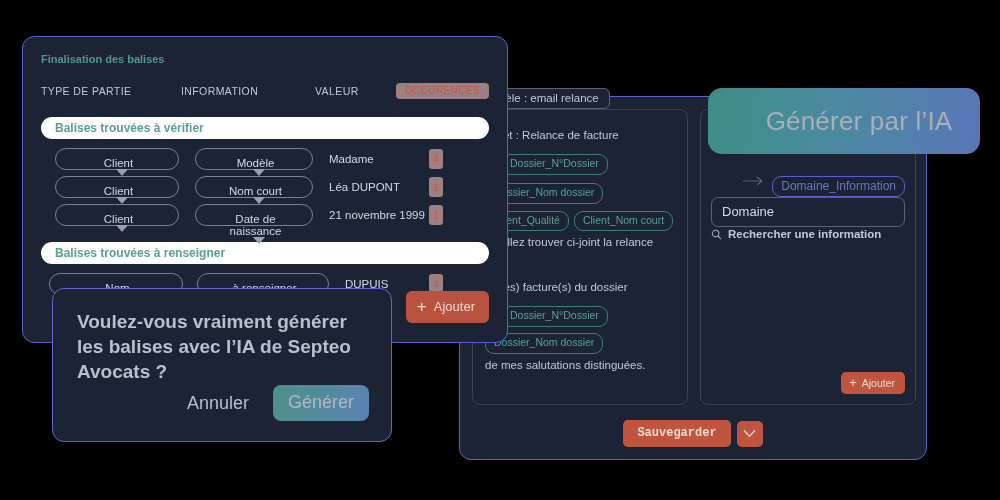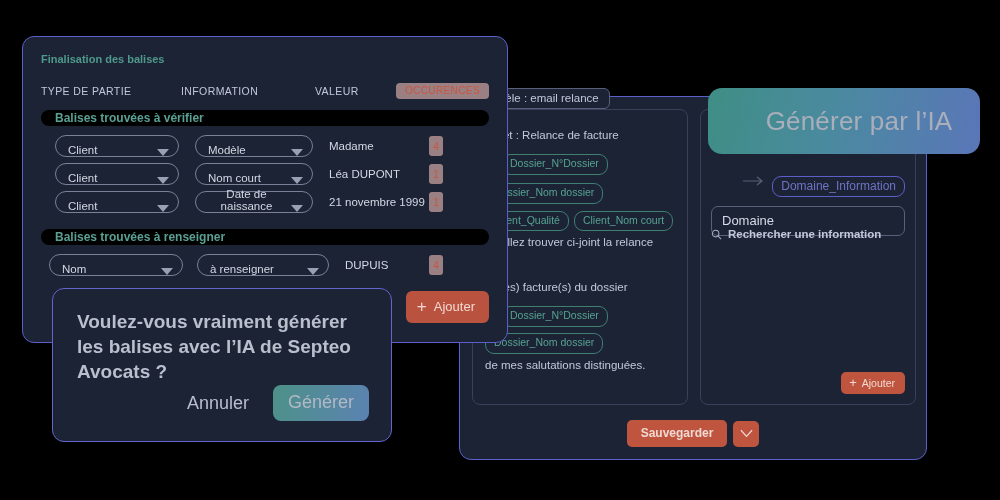--- a/index.html
+++ b/index.html
@@ -69,21 +69,21 @@
   .dom-badge {
     padding: 2px 8px 3px 8px;
     border: 1px solid #5b5fc9;
     border-radius: 9px;
     color: #6f73c4;
     font-size: 12px;
     white-space: nowrap;
     margin-top: 12px;
   }
   .dom-input {
-    position: absolute; left: 10px; top: 96px;
+    position: absolute; left: 10px; top: 87px;
     width: calc(100% - 20px);
     padding: 6px 10px 7px 10px;
     border: 1px solid #5a6079;
     border-radius: 7px;
     background: transparent;
     color: #d6dbe8;
     font-size: 13px;
     font-family: inherit;
   }
   .dom-search {
@@ -104,21 +104,21 @@
 
   
   .bw-footer {
     position: absolute; left: 0; right: 0; bottom: 12px;
     display: flex; justify-content: center; align-items: center; gap: 6px;
   }
   .btn-save {
     padding: 6px 14px 7px 14px;
     background: #c0553f; border: none; border-radius: 5px;
     color: #f0d9d2; font-size: 12px; font-weight: bold;
-    font-family: Liberation Sans, sans-serif; cursor: pointer;
+    font-family: Liberation Mono, monospace; cursor: pointer;
   }
   .btn-save-caret {
     width: 26px; height: 26px;
     background: #c0553f; border: none; border-radius: 5px;
     color: #f0d9d2; cursor: pointer;
     display: flex; align-items: center; justify-content: center;
   }
 
   
   #ia-banner {
@@ -139,49 +139,50 @@
     position: absolute; left: 22px; top: 36px;
     width: 486px; height: 307px;
     background: #1b2335;
     border: 1px solid #5b5fc9;
     border-radius: 12px;
     z-index: 4;
     padding: 16px 18px 0 18px;
   }
   .fw-title { font-size: 11px; color: #4f998c; font-weight: bold; margin-bottom: 16px; }
 
-  .fw-head { display: flex; align-items: center; height: 20px; margin-bottom: 9px; }
+  .fw-head { display: flex; align-items: center; height: 20px; margin-bottom: 16px; }
   .fw-head .h { font-size: 10.5px; color: #c2c8da; letter-spacing: .4px; }
   .h-type  { width: 140px; }
   .h-info  { width: 134px; }
   .h-val   { flex: 1; }
   .badge-occ {
     padding: 2px 9px 3px 9px;
     background: #9b8083; border-radius: 4px;
     color: #c9553f; font-size: 10px; letter-spacing: .4px;
   }
 
   .section-bar {
-    height: 16px; border-radius: 11px;
-    background: #000000;
+    height: 22px; border-radius: 11px;
+    background: #ffffff;
     display: flex; align-items: center;
     padding-left: 14px;
     font-size: 12px; color: #5aa093; font-weight: bold;
     margin-bottom: 9px;
   }
   .section-bar.second { margin-top: 16px; }
 
   .row { display: flex; align-items: center; height: 22px; margin-bottom: 6px; }
   .pill {
-    display: flex; align-items: flex-end; justify-content: space-between;
+    display: flex; align-items: center; justify-content: space-between;
     height: 22px; border: 1px solid #7a8096; border-radius: 11px;
     padding: 8px 9px 0 12px;
     font-size: 11.5px; color: #d3d8e4;
     background: transparent; cursor: pointer;
     font-family: inherit;
+    flex-direction: column;
   }
   .pill.w-type { width: 124px; margin-left: 14px; }
   .pill.w-info { width: 118px; margin-left: 16px; }
   .pill.w-type2 { width: 132px; margin-left: 14px; }
   .pill.w-info2 { width: 134px; margin-left: 8px; }
   .caret-fill {
     width: 0; height: 0; margin-left: 6px;
     border-left: 6px solid transparent;
     border-right: 6px solid transparent;
     border-top: 7px solid #9aa0b3;

